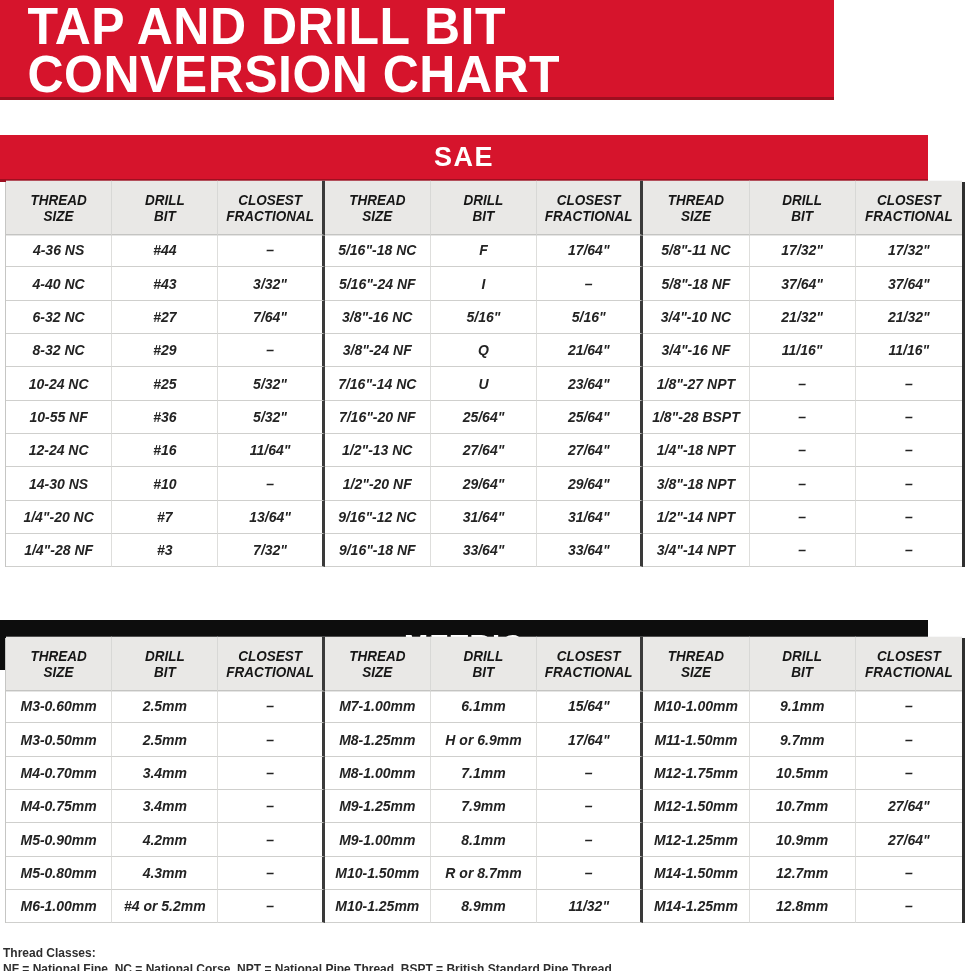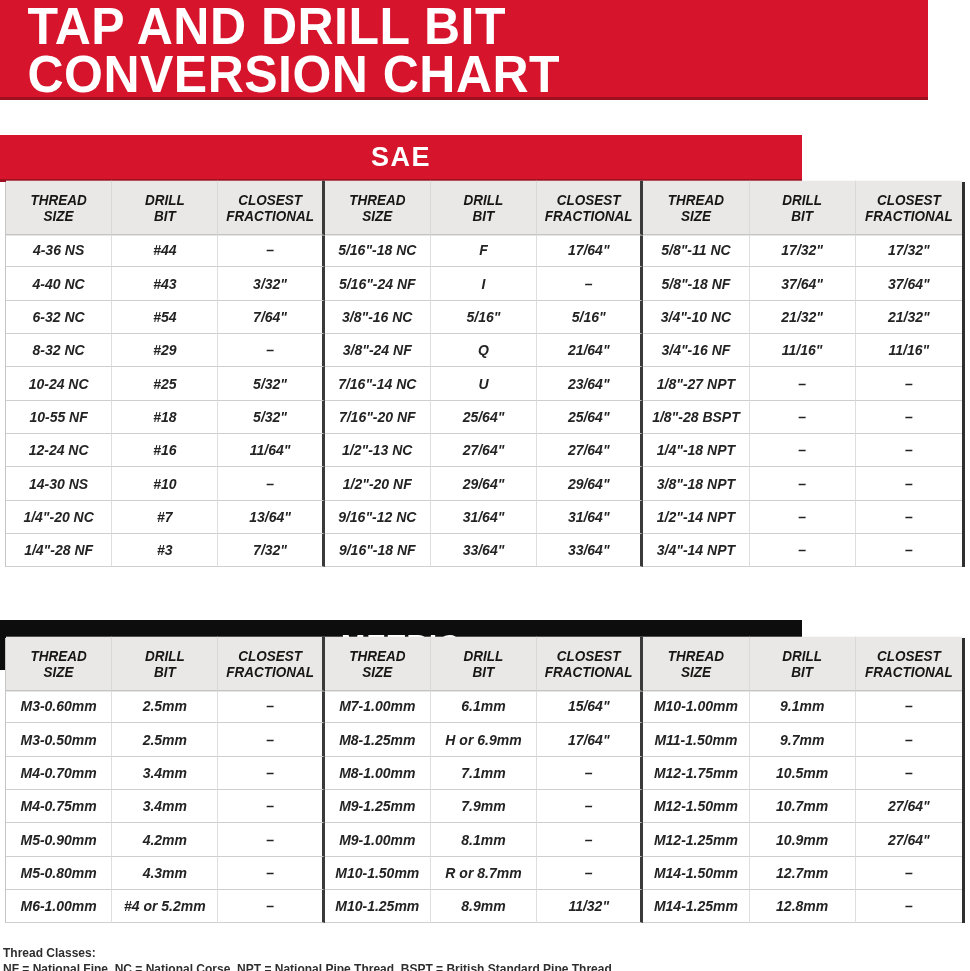--- a/index.html
+++ b/index.html
@@ -15,39 +15,39 @@
   *{box-sizing:border-box;margin:0;padding:0;}
   html,body{width:970px;height:971px;overflow:hidden;}
   body{
     position:relative;
     background:#ffffff;
     font-family:"Liberation Sans", sans-serif;
   }
 
   
   .banner{
-    position:absolute;left:0;top:0;width:928px;height:100px;
+    position:absolute;left:0;top:0;width:834px;height:100px;
     background:var(--red);
     border-bottom:3px solid var(--red-dark);
   }
   .banner .title{
     padding:2px 0 0 28px;
     color:#fff;
     font-weight:bold;
     font-size:51px;
     line-height:47px;
     letter-spacing:0.5px;
     transform:scale(0.98,1.02);
     transform-origin:top left;
     white-space:nowrap;
   }
 
   
   .section-bar{
-    position:absolute;left:0;width:802px;
+    position:absolute;left:0;width:928px;
     text-align:center;color:#fff;font-weight:bold;
     letter-spacing:1.5px;
   }
   #sae-bar{
     top:135px;height:47px;background:var(--red);
     border-bottom:3px solid var(--red-dark);
     font-size:27px;line-height:44px;
   }
   #metric-bar{
     top:620px;height:50px;background:var(--black-bar);
@@ -170,21 +170,21 @@
         <div class="td group-end">3/32"</div>
         <div class="td">5/16"-24 NF</div>
         <div class="td">I</div>
         <div class="td group-end">–</div>
         <div class="td">5/8"-18 NF</div>
         <div class="td">37/64"</div>
         <div class="td last-col">37/64"</div>
       </div>
       <div class="row">
         <div class="td">6-32 NC</div>
-        <div class="td">#54</div>
+        <div class="td">#27</div>
         <div class="td group-end">7/64"</div>
         <div class="td">3/8"-16 NC</div>
         <div class="td">5/16"</div>
         <div class="td group-end">5/16"</div>
         <div class="td">3/4"-10 NC</div>
         <div class="td">21/32"</div>
         <div class="td last-col">21/32"</div>
       </div>
       <div class="row">
         <div class="td">8-32 NC</div>
@@ -203,21 +203,21 @@
         <div class="td group-end">5/32"</div>
         <div class="td">7/16"-14 NC</div>
         <div class="td">U</div>
         <div class="td group-end">23/64"</div>
         <div class="td">1/8"-27 NPT</div>
         <div class="td">–</div>
         <div class="td last-col">–</div>
       </div>
       <div class="row">
         <div class="td">10-55 NF</div>
-        <div class="td">#18</div>
+        <div class="td">#36</div>
         <div class="td group-end">5/32"</div>
         <div class="td">7/16"-20 NF</div>
         <div class="td">25/64"</div>
         <div class="td group-end">25/64"</div>
         <div class="td">1/8"-28 BSPT</div>
         <div class="td">–</div>
         <div class="td last-col">–</div>
       </div>
       <div class="row">
         <div class="td">12-24 NC</div>

